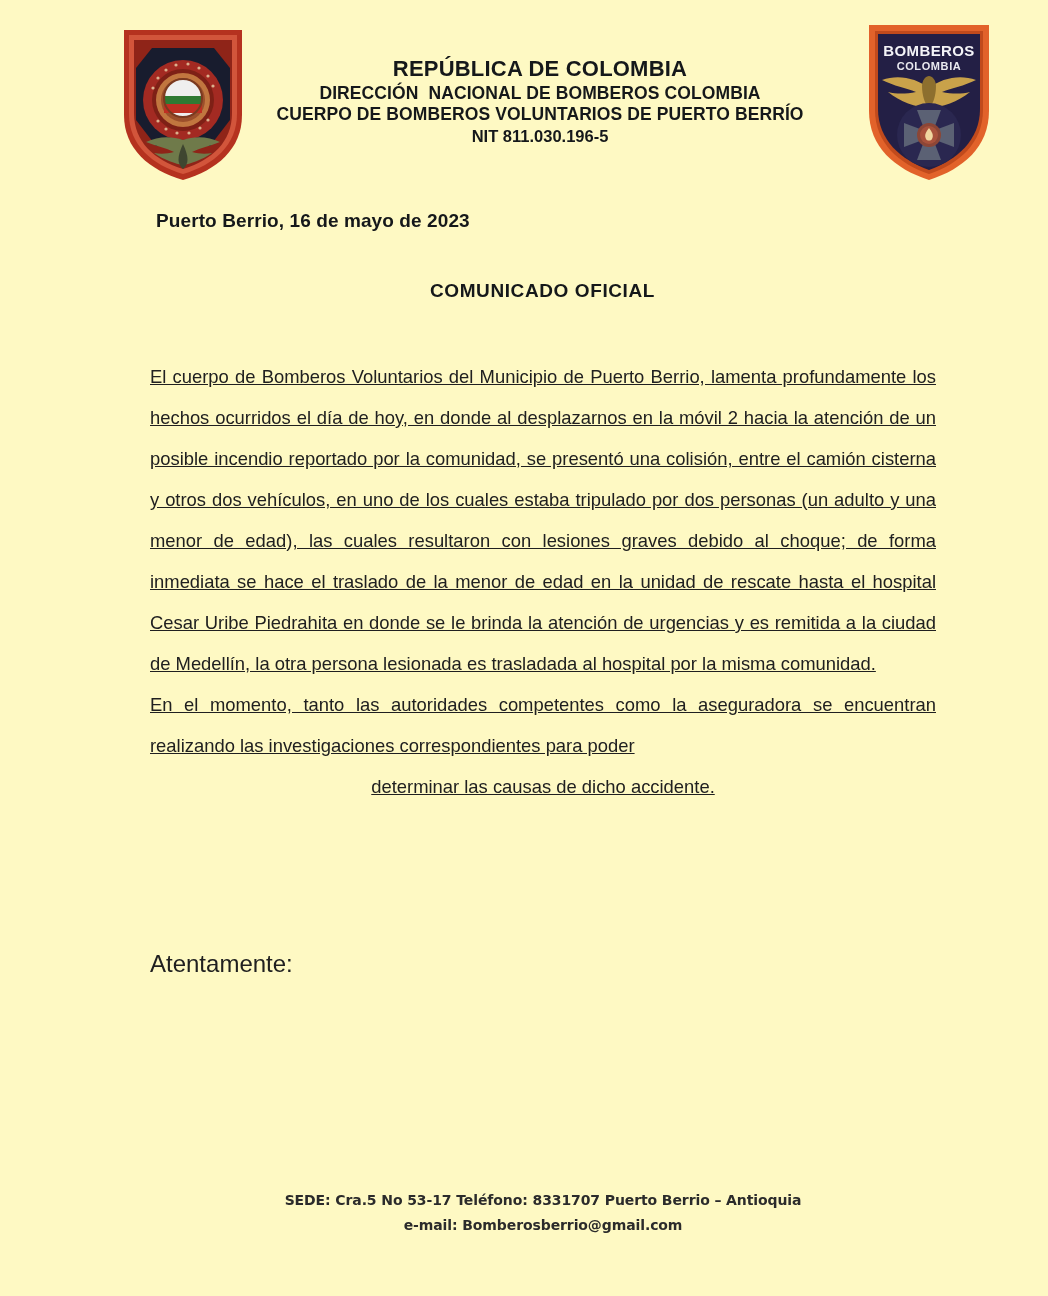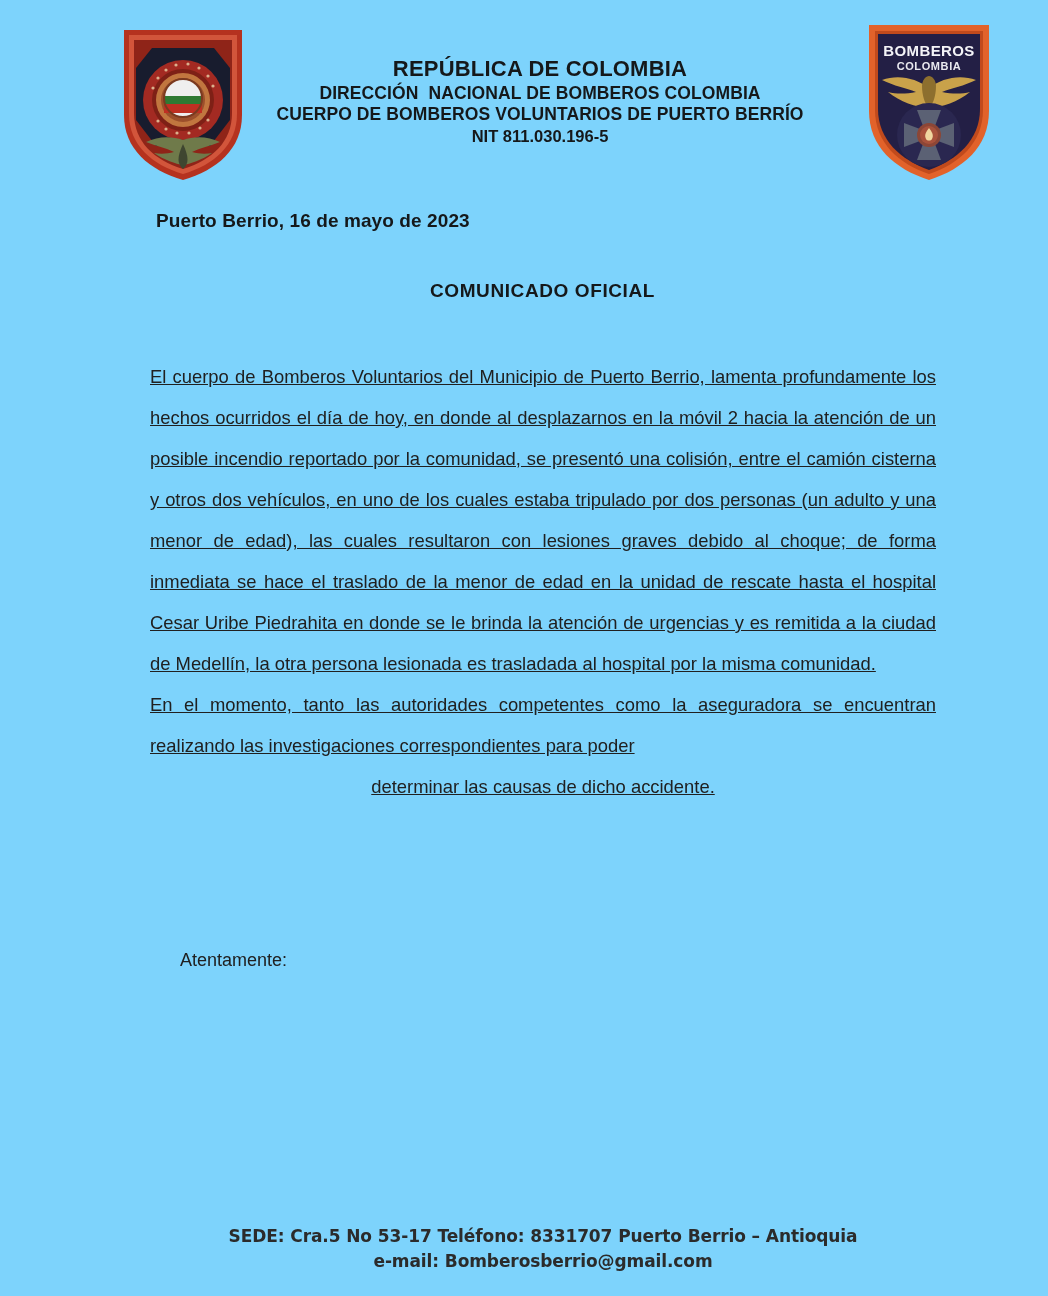--- a/index.html
+++ b/index.html
@@ -13,21 +13,21 @@
     font-family: "Liberation Sans", sans-serif;
     color: #1a1a1a;
     position: relative;
     overflow: hidden;
   }
 
   .page {
     position: relative;
     width: 1048px;
     height: 1296px;
-    background: #7dd3fc;
+    background: #fef9c3;
   }
 
   
   .header {
     position: absolute;
     top: 0;
     left: 0;
     width: 1048px;
     height: 195px;
   }
@@ -113,47 +113,45 @@
     text-decoration: underline;
   }
   .body-para.last-flow {
     text-align: center;
   }
 
   .closing {
     position: absolute;
     left: 150px;
     top: 950px;
-    font-size: 18px;
+    font-size: 24px;
     color: #202020;
-    margin-left: 30px;
   }
 
   .signature {
     position: absolute;
     left: 150px;
     top: 1097px;
     font-size: 18.4px;
     line-height: 26px;
     color: #202020;
   }
 
   .footer {
     position: absolute;
     left: 150px;
     top: 1188px;
     width: 786px;
     text-align: center;
     font-family: "DejaVu Sans", sans-serif;
-    font-size: 17px;
+    font-size: 14px;
     font-weight: bold;
     line-height: 25px;
     color: #2b2b2b;
     letter-spacing: -0.1px;
-    margin-top: 36px;
   }
 </style>
 </head>
 <body>
 
 <div class="page">
 
   <div class="header">
 
     <div class="logo-left">

